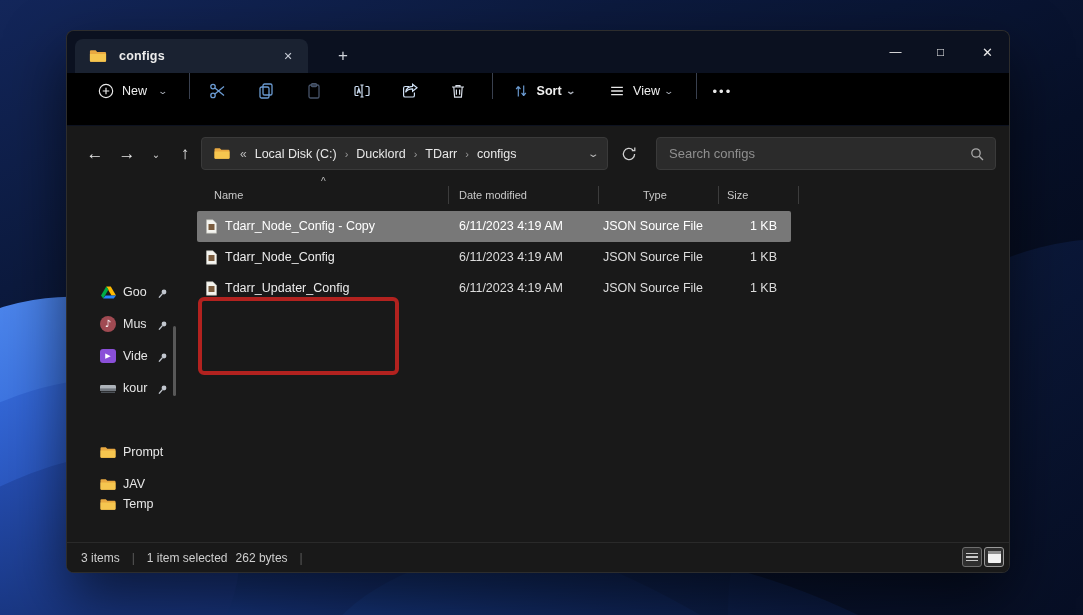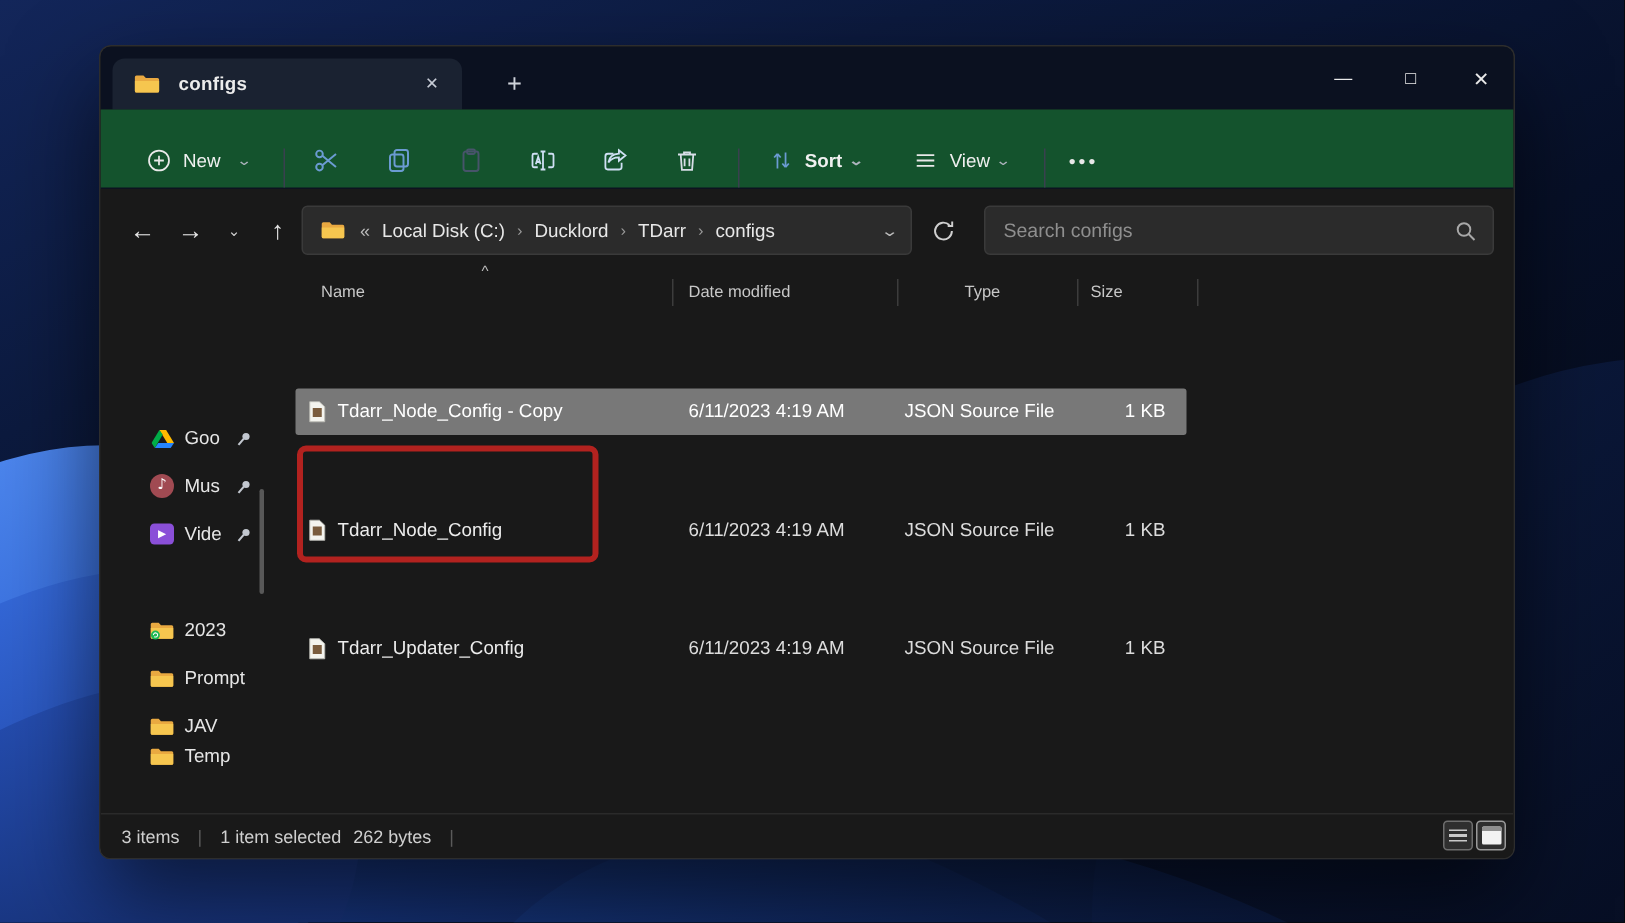--- a/index.html
+++ b/index.html
@@ -38,22 +38,22 @@
   .tab { position:absolute; left:8px; top:8px; width:233px; height:34px;
          background:#1a2231; border-radius:8px 8px 0 0; display:flex; align-items:center; }
   .tab-title { margin-left:12px; font-size:12.5px; color:#ececec; font-weight:bold; letter-spacing:.2px; }
   .tab-close { position:absolute; right:12px; top:9px; width:16px; height:16px; color:#c7ccd6;
                font-size:11px; line-height:16px; text-align:center; cursor:default; }
   .newtab { position:absolute; left:263px; top:12px; width:26px; height:26px; color:#cfd3da;
             font-size:17px; line-height:25px; text-align:center; }
   .wctrl { position:absolute; top:0; height:42px; width:45px; color:#eaeaea;
            display:flex; align-items:center; justify-content:center; font-size:12px; }
   .wmin { left:806px; } .wmax { left:851px; } .wclose { left:898px; font-size:13px; }
-  .toolbar { position:absolute; left:0; top:42px; right:0; height:53px; background:#14532d;
-             display:flex; align-items:flex-end; border-bottom:1px solid #0d1220; }
+  .toolbar { position:absolute; left:0; top:42px; right:0; height:53px; background:#000000;
+             display:flex; align-items:flex-start; border-bottom:1px solid #0d1220; }
   .tsep { width:1px; height:26px; background:#39404f; }
   .tbtn { display:flex; align-items:center; justify-content:center; height:36px; border-radius:4px; }
   .new-btn { margin-left:20px; padding:0 10px; gap:7px; }
   .new-label { color:#f0f0f0; font-size:12.5px; }
   .chev { color:#aeb4be; font-size:9px; margin-left:5px; transform:scaleX(1.4); }
   .icon-btn { width:40px; }
   .grp-label { color:#f0f0f0; font-size:12.5px; margin-left:7px; }
   .more-btn { color:#e8e8e8; font-size:13px; letter-spacing:2px; padding:0 10px; }
   
   .body { position:absolute; left:0; top:95px; right:0; bottom:0; background:#191919; }
@@ -77,21 +77,21 @@
   .searchbox input::placeholder { color:#8f8f8f; }
   .mag { margin-right:11px; }
   
   .headers { position:absolute; left:130px; top:55px; right:20px; height:28px; }
   .hcell { position:absolute; color:#c8c8c8; font-size:11px; line-height:28px; }
   .h-name { left:17px; } .h-date { left:262px; } .h-type { left:412px;margin-left:34px; } .h-size { left:530px; }
   .sortcaret { position:absolute; left:124px; top:-5px; color:#bdbdbd; font-size:10px; }
   .hsep { position:absolute; top:5px; width:1px; height:18px; background:#3c3c3c; }
   .hs1 { left:251px; } .hs2 { left:401px; } .hs3 { left:521px; } .hs4 { left:601px; }
   .rows { position:absolute; left:130px; top:85px; width:594px; }
-  .frow { position:relative; height:31px; border-radius:2px;margin-top:48px; }
+  .frow { position:relative; height:31px; border-radius:2px; }
   .frow.selected { background:#787878; }
   .fcell { position:absolute; top:0; line-height:31px; font-size:12.5px; color:#dcdcdc; white-space:nowrap; }
   .frow.selected .fcell { color:#fff; }
   .c-icon { left:8px; top:8px; line-height:0; }
   .c-name { left:28px; color:#ececec; }
   .c-date { left:262px;text-align:center; } .c-type { left:406px; }
   .c-size { left:480px; width:100px; text-align:right; }
   .redbox { position:absolute; left:131px; top:171px; width:201px; height:78px;
             border:4px solid #b2221f; border-radius:6px; z-index:40; pointer-events:none; }
   
@@ -344,30 +344,33 @@
         <div class="sitem" style="top:120px;">
           <span class="s-icon">
               <span class="video-badge">▶</span>
             </span>
           <span class="s-label">Vide</span>
           <span class="s-pin"><svg width="12" height="12" viewBox="0 0 12 12">
                 <circle cx="7" cy="4" r="2.4" fill="#c2c7cf"></circle>
                 <path d="M5.4 5.6 2 9.6" stroke="#c2c7cf" stroke-width="1.4"></path>
               </svg></span>
         </div>
-        <div class="sitem" style="top:184px;">
-          <span class="s-icon">
-            <svg width="16" height="13" viewBox="0 0 16 13">
-                <path d="M.5 2.2Q.5 1.2 1.5 1.2H5.8L7.3 2.8H14.5Q15.5 2.8 15.5 3.8V10.8Q15.5 11.8 14.5 11.8H1.5Q.5 11.8 .5 10.8Z" fill="#e9a941"></path>
-                <path d="M.5 4.6H15.5V10.8Q15.5 11.8 14.5 11.8H1.5Q.5 11.8 .5 10.8Z" fill="#f6c64f"></path>
-                <circle cx="3.6" cy="9.4" r="3" fill="#1db954"></circle>
-                <path d="M2.3 9.4a1.4 1.4 0 1 1 .5 1" stroke="#fff" stroke-width=".7" fill="none"></path>
-              </svg>
-          </span>
-          <span class="s-label">2023</span>
+        <div class="sitem" style="top:152px;">
+          <span class="s-icon">
+            <svg width="16" height="11" viewBox="0 0 16 11">
+                <rect x="0" y="2" width="16" height="6" rx="1.4" fill="#aeb4ba"></rect>
+                <rect x="0" y="5.4" width="16" height="2.6" fill="#70767d"></rect>
+                <rect x="1" y="8.6" width="14" height="1.4" fill="#4c5157"></rect>
+              </svg>
+          </span>
+          <span class="s-label">kour</span>
+          <span class="s-pin"><svg width="12" height="12" viewBox="0 0 12 12">
+                <circle cx="7" cy="4" r="2.4" fill="#c2c7cf"></circle>
+                <path d="M5.4 5.6 2 9.6" stroke="#c2c7cf" stroke-width="1.4"></path>
+              </svg></span>
         </div>
         <div class="sitem" style="top:248px;">
           <span class="s-icon">
             <svg width="16" height="13" viewBox="0 0 16 13">
                 <path d="M.5 2.2Q.5 1.2 1.5 1.2H5.8L7.3 2.8H14.5Q15.5 2.8 15.5 3.8V10.8Q15.5 11.8 14.5 11.8H1.5Q.5 11.8 .5 10.8Z" fill="#e9a941"></path>
                 <path d="M.5 4.6H15.5V10.8Q15.5 11.8 14.5 11.8H1.5Q.5 11.8 .5 10.8Z" fill="#f6c64f"></path>
               </svg>
           </span>
           <span class="s-label">JAV</span>
         </div>

